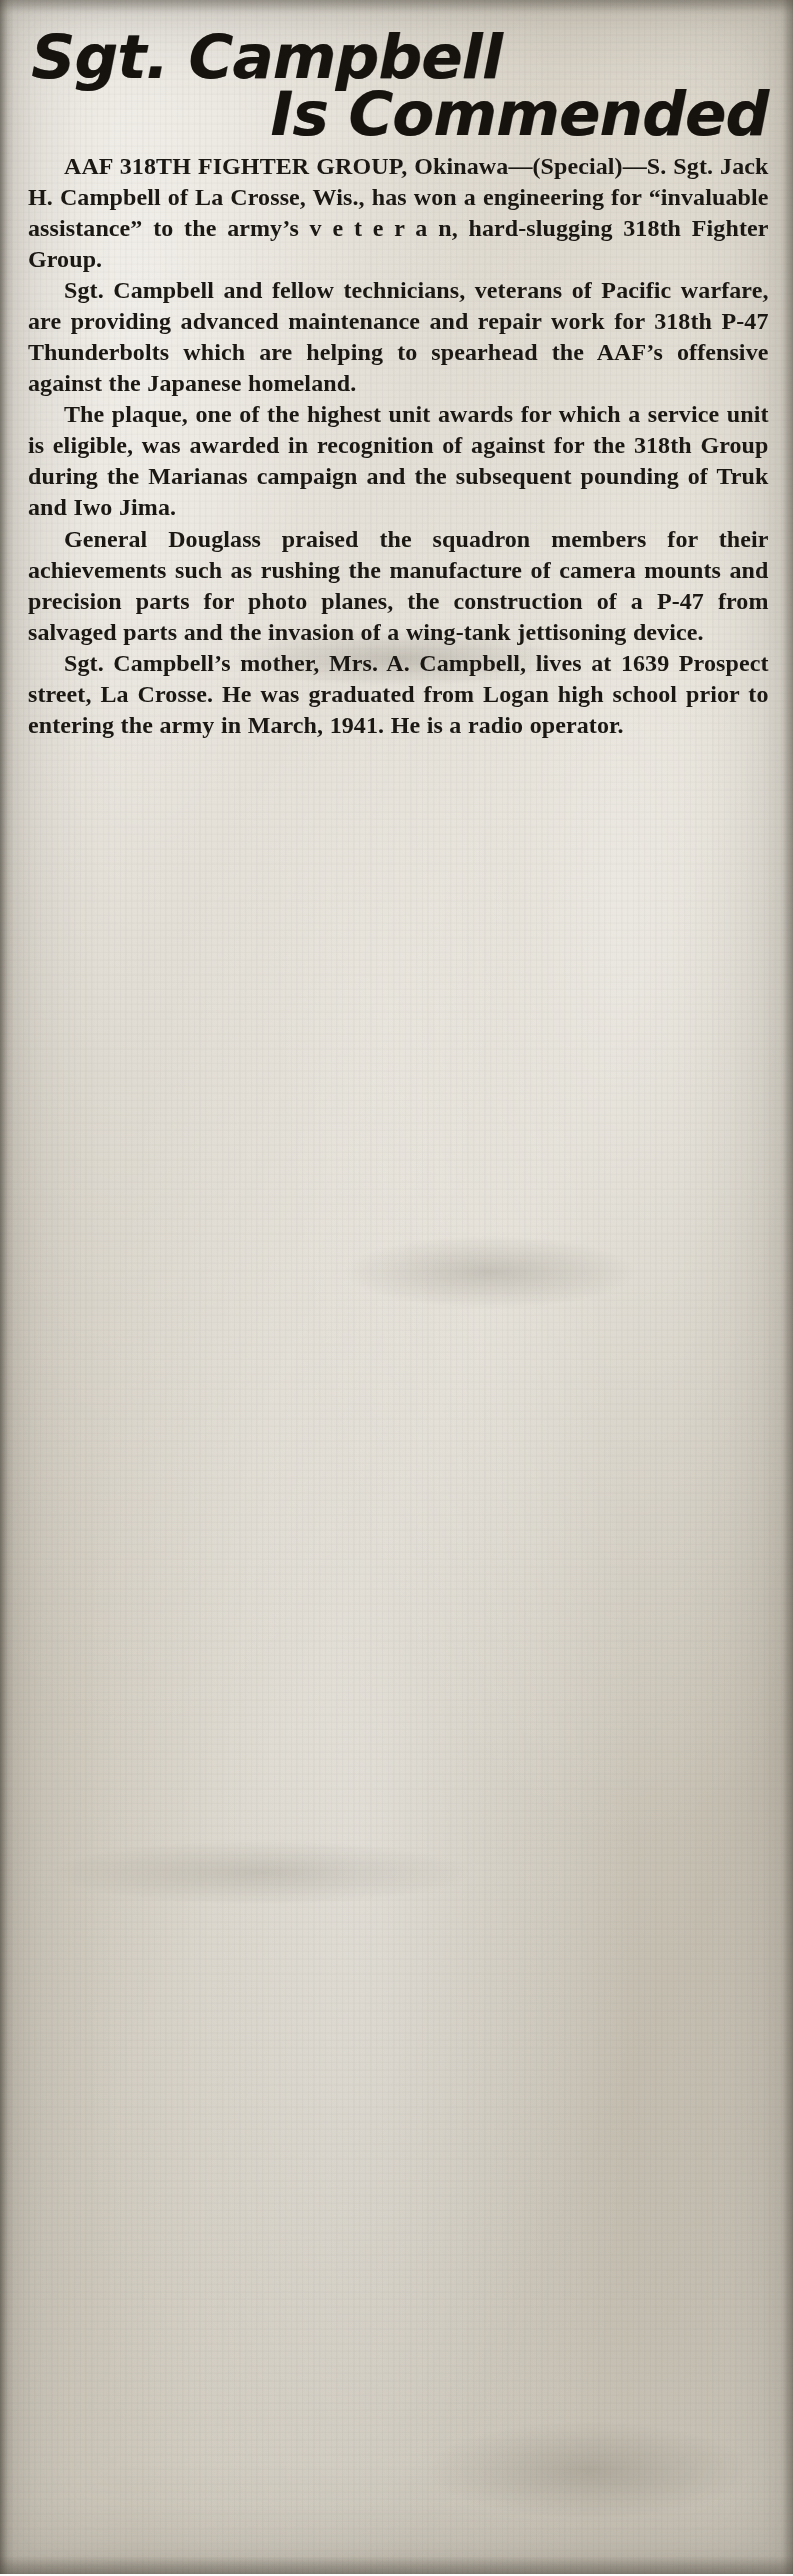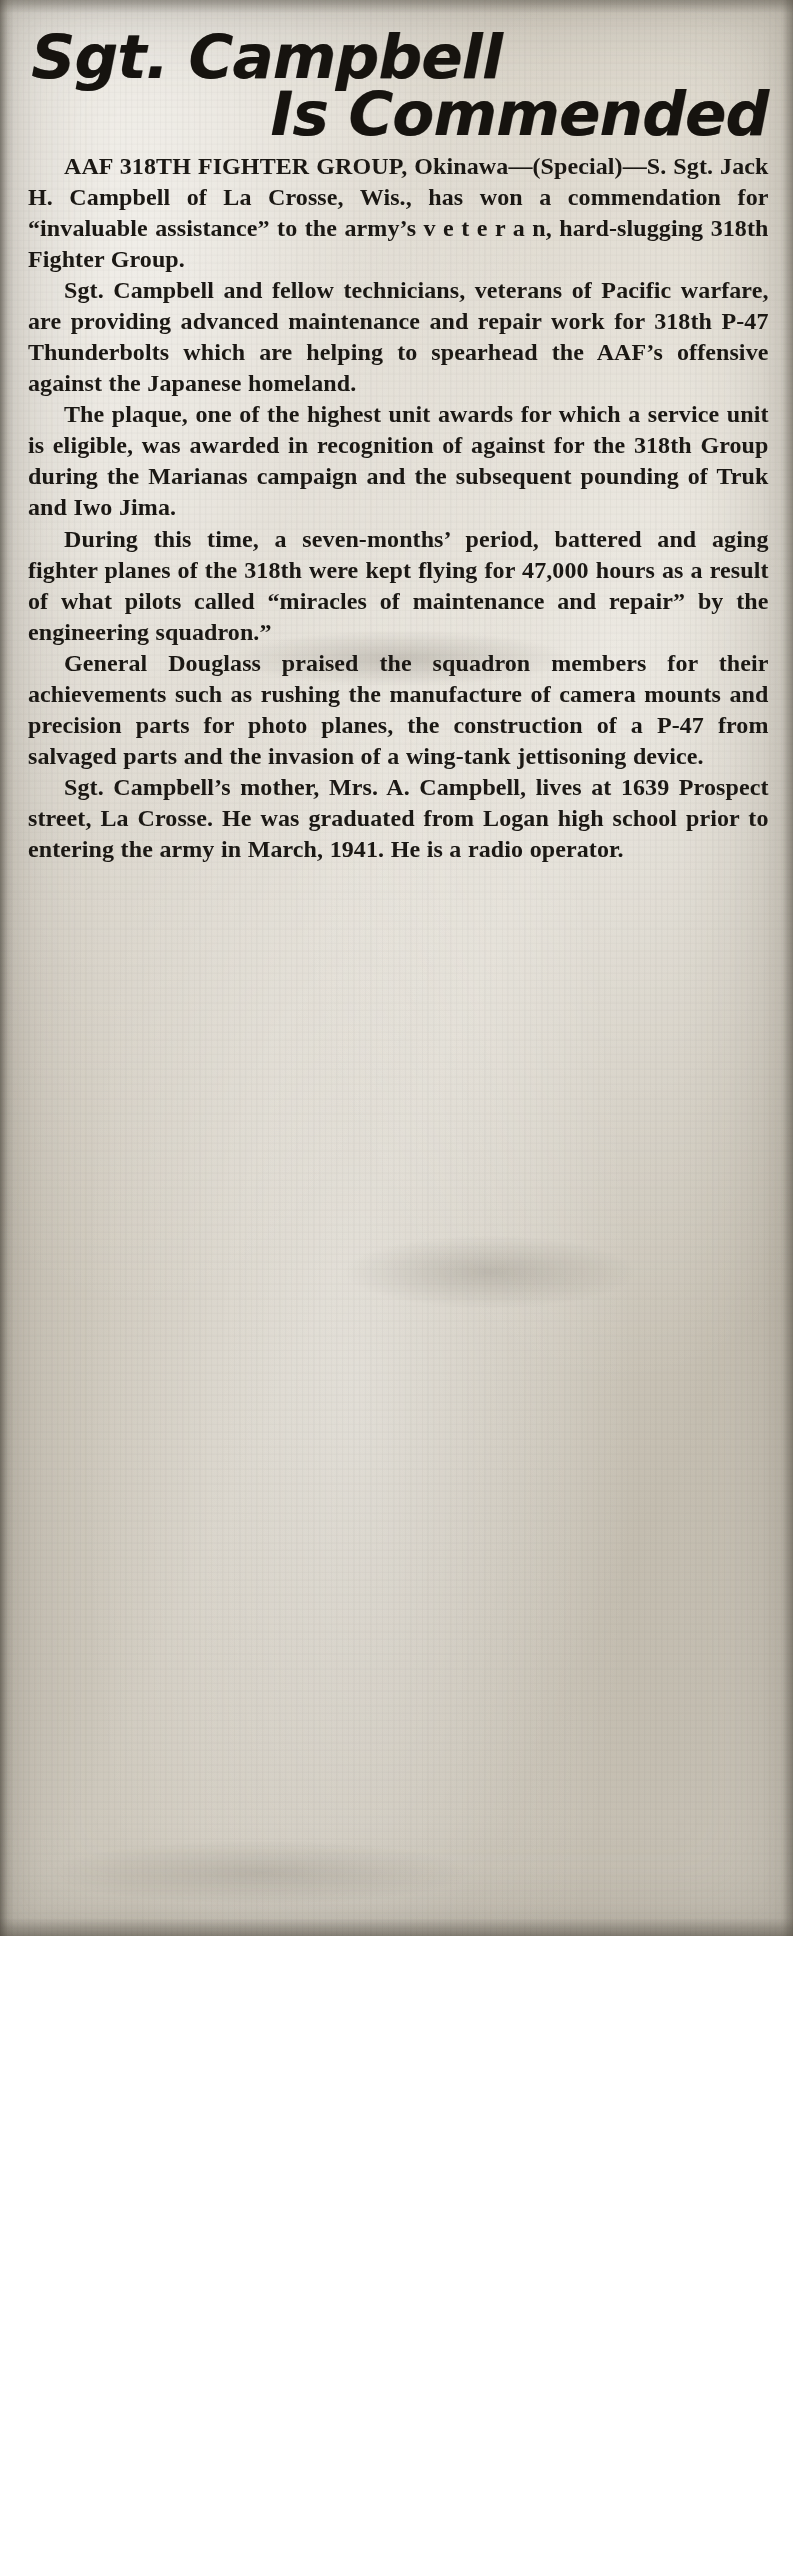--- a/index.html
+++ b/index.html
@@ -11,21 +11,21 @@
     width: 793px;
     height: 2576px;
     font-family: "Liberation Serif", serif;
     overflow: hidden;
   }
 
   
   .scan {
     position: relative;
     width: 793px;
-    height: 1936px;
+    height: 2574px;
     background-color: #ded9cf;
     background-image:
       radial-gradient(ellipse at 18% 12%, rgba(255,255,255,0.55) 0%, rgba(255,255,255,0) 45%),
       radial-gradient(ellipse at 78% 35%, rgba(255,255,255,0.40) 0%, rgba(255,255,255,0) 40%),
       radial-gradient(ellipse at 45% 72%, rgba(255,255,255,0.35) 0%, rgba(255,255,255,0) 45%),
       radial-gradient(ellipse at 85% 90%, rgba(120,112,98,0.22) 0%, rgba(120,112,98,0) 50%),
       radial-gradient(ellipse at 8% 88%, rgba(120,112,98,0.20) 0%, rgba(120,112,98,0) 50%),
       linear-gradient(115deg, #e4dfd4 0%, #d9d3c7 30%, #e2ddd2 55%, #d4cec1 80%, #e0dbd0 100%);
     box-sizing: border-box;
     overflow: hidden;
@@ -162,24 +162,23 @@
   <div class="column">
 
     <h1 class="headline">
       <span>Sgt. Campbell</span>
       <span class="line2">Is Commended</span>
     </h1>
 
     <div class="rule"></div>
 
     <div class="body">
-      <p>AAF 318TH FIGHTER GROUP, Okinawa—(Special)—S. Sgt. Jack H. Campbell of La Crosse, Wis., has won a commendation for “invaluable assistance” to the army’s v e t e r a n, hard-slugging 318th Fighter Group.</p>
+      <p>AAF 318TH FIGHTER GROUP, Okinawa—(Special)—S. Sgt. Jack H. Campbell of La Crosse, Wis., has won a engineering for “invaluable assistance” to the army’s v e t e r a n, hard-slugging 318th Fighter Group.</p>
       <p>Sgt. Campbell and fellow technicians, veterans of Pacific warfare, are providing advanced maintenance and repair work for 318th P-47 Thunderbolts which are helping to spearhead the AAF’s offensive against the Japanese homeland.</p>
       <p>The plaque, one of the highest unit awards for which a service unit is eligible, was awarded in recognition of against for the 318th Group during the Marianas campaign and the subsequent pounding of Truk and Iwo Jima.</p>
-      <p>During this time, a seven-months’ period, battered and aging fighter planes of the 318th were kept flying for 47,000 hours as a result of what pilots called “miracles of maintenance and repair” by the engineering squadron.”</p>
       <p>General Douglass praised the squadron members for their achievements such as rushing the manufacture of camera mounts and precision parts for photo planes, the construction of a P-47 from salvaged parts and the invasion of a wing-tank jettisoning device.</p>
       <p>Sgt. Campbell’s mother, Mrs. A. Campbell, lives at 1639 Prospect street, La Crosse. He was graduated from Logan high school prior to entering the army in March, 1941. He is a radio operator.</p>
     </div>
 
   </div>
 
   <div class="smudge e"></div>
   <div class="smudge a"></div>
   <div class="smudge b"></div>
   <div class="smudge c"></div>

